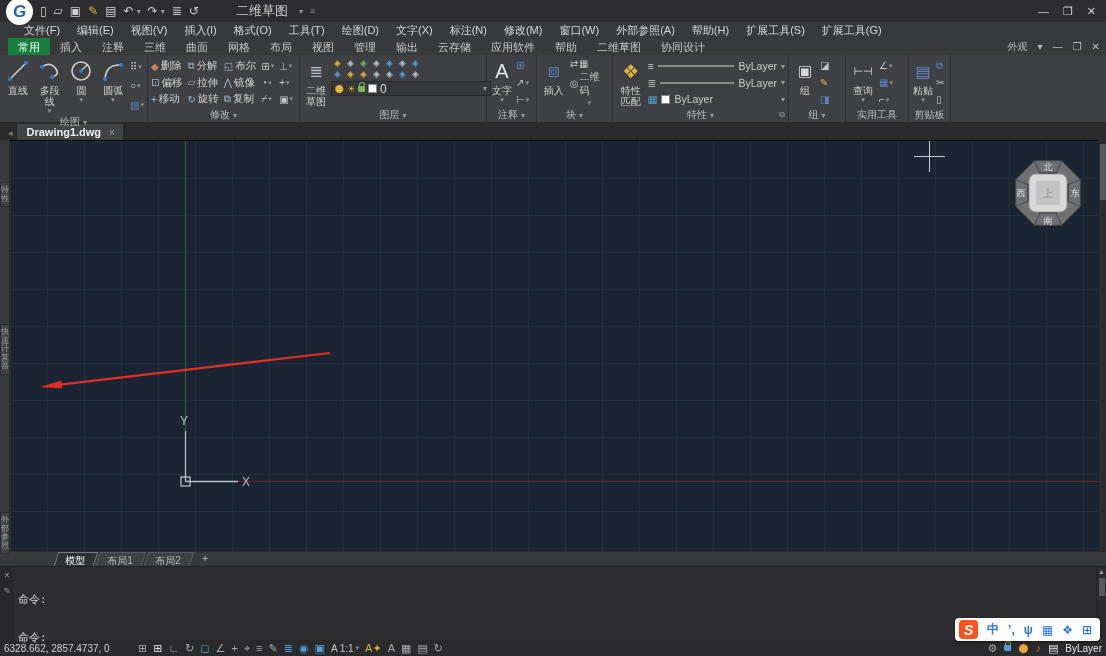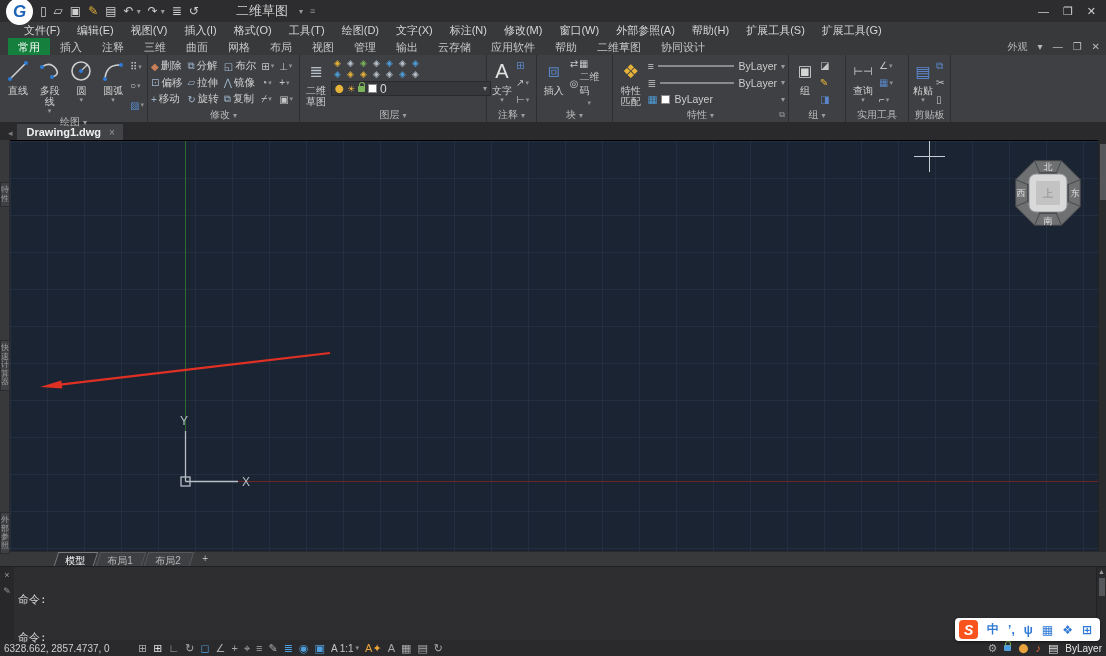--- a/index.html
+++ b/index.html
@@ -556,21 +556,21 @@
   <span class="chev">◂</span>
   <div class="doctab">
     <span class="name">Drawing1.dwg</span>
     <span class="x">×</span>
   </div>
 </div>
 
 <div class="main">
   <div class="sidestrip">
     <div class="sidetab" style="top:42px">特性</div>
-    <div class="sidetab" style="top:200px">快速计算器</div>
+    <div class="sidetab" style="top:184px">快速计算器</div>
     <div class="sidetab" style="top:372px">外部参照</div>
   </div>
 
   <div class="canvas">
     <div class="grid"></div>
     <div class="axis-y"></div>
     <div class="axis-x"></div>
 
     <svg class="overlay" width="1088" height="411">
 

